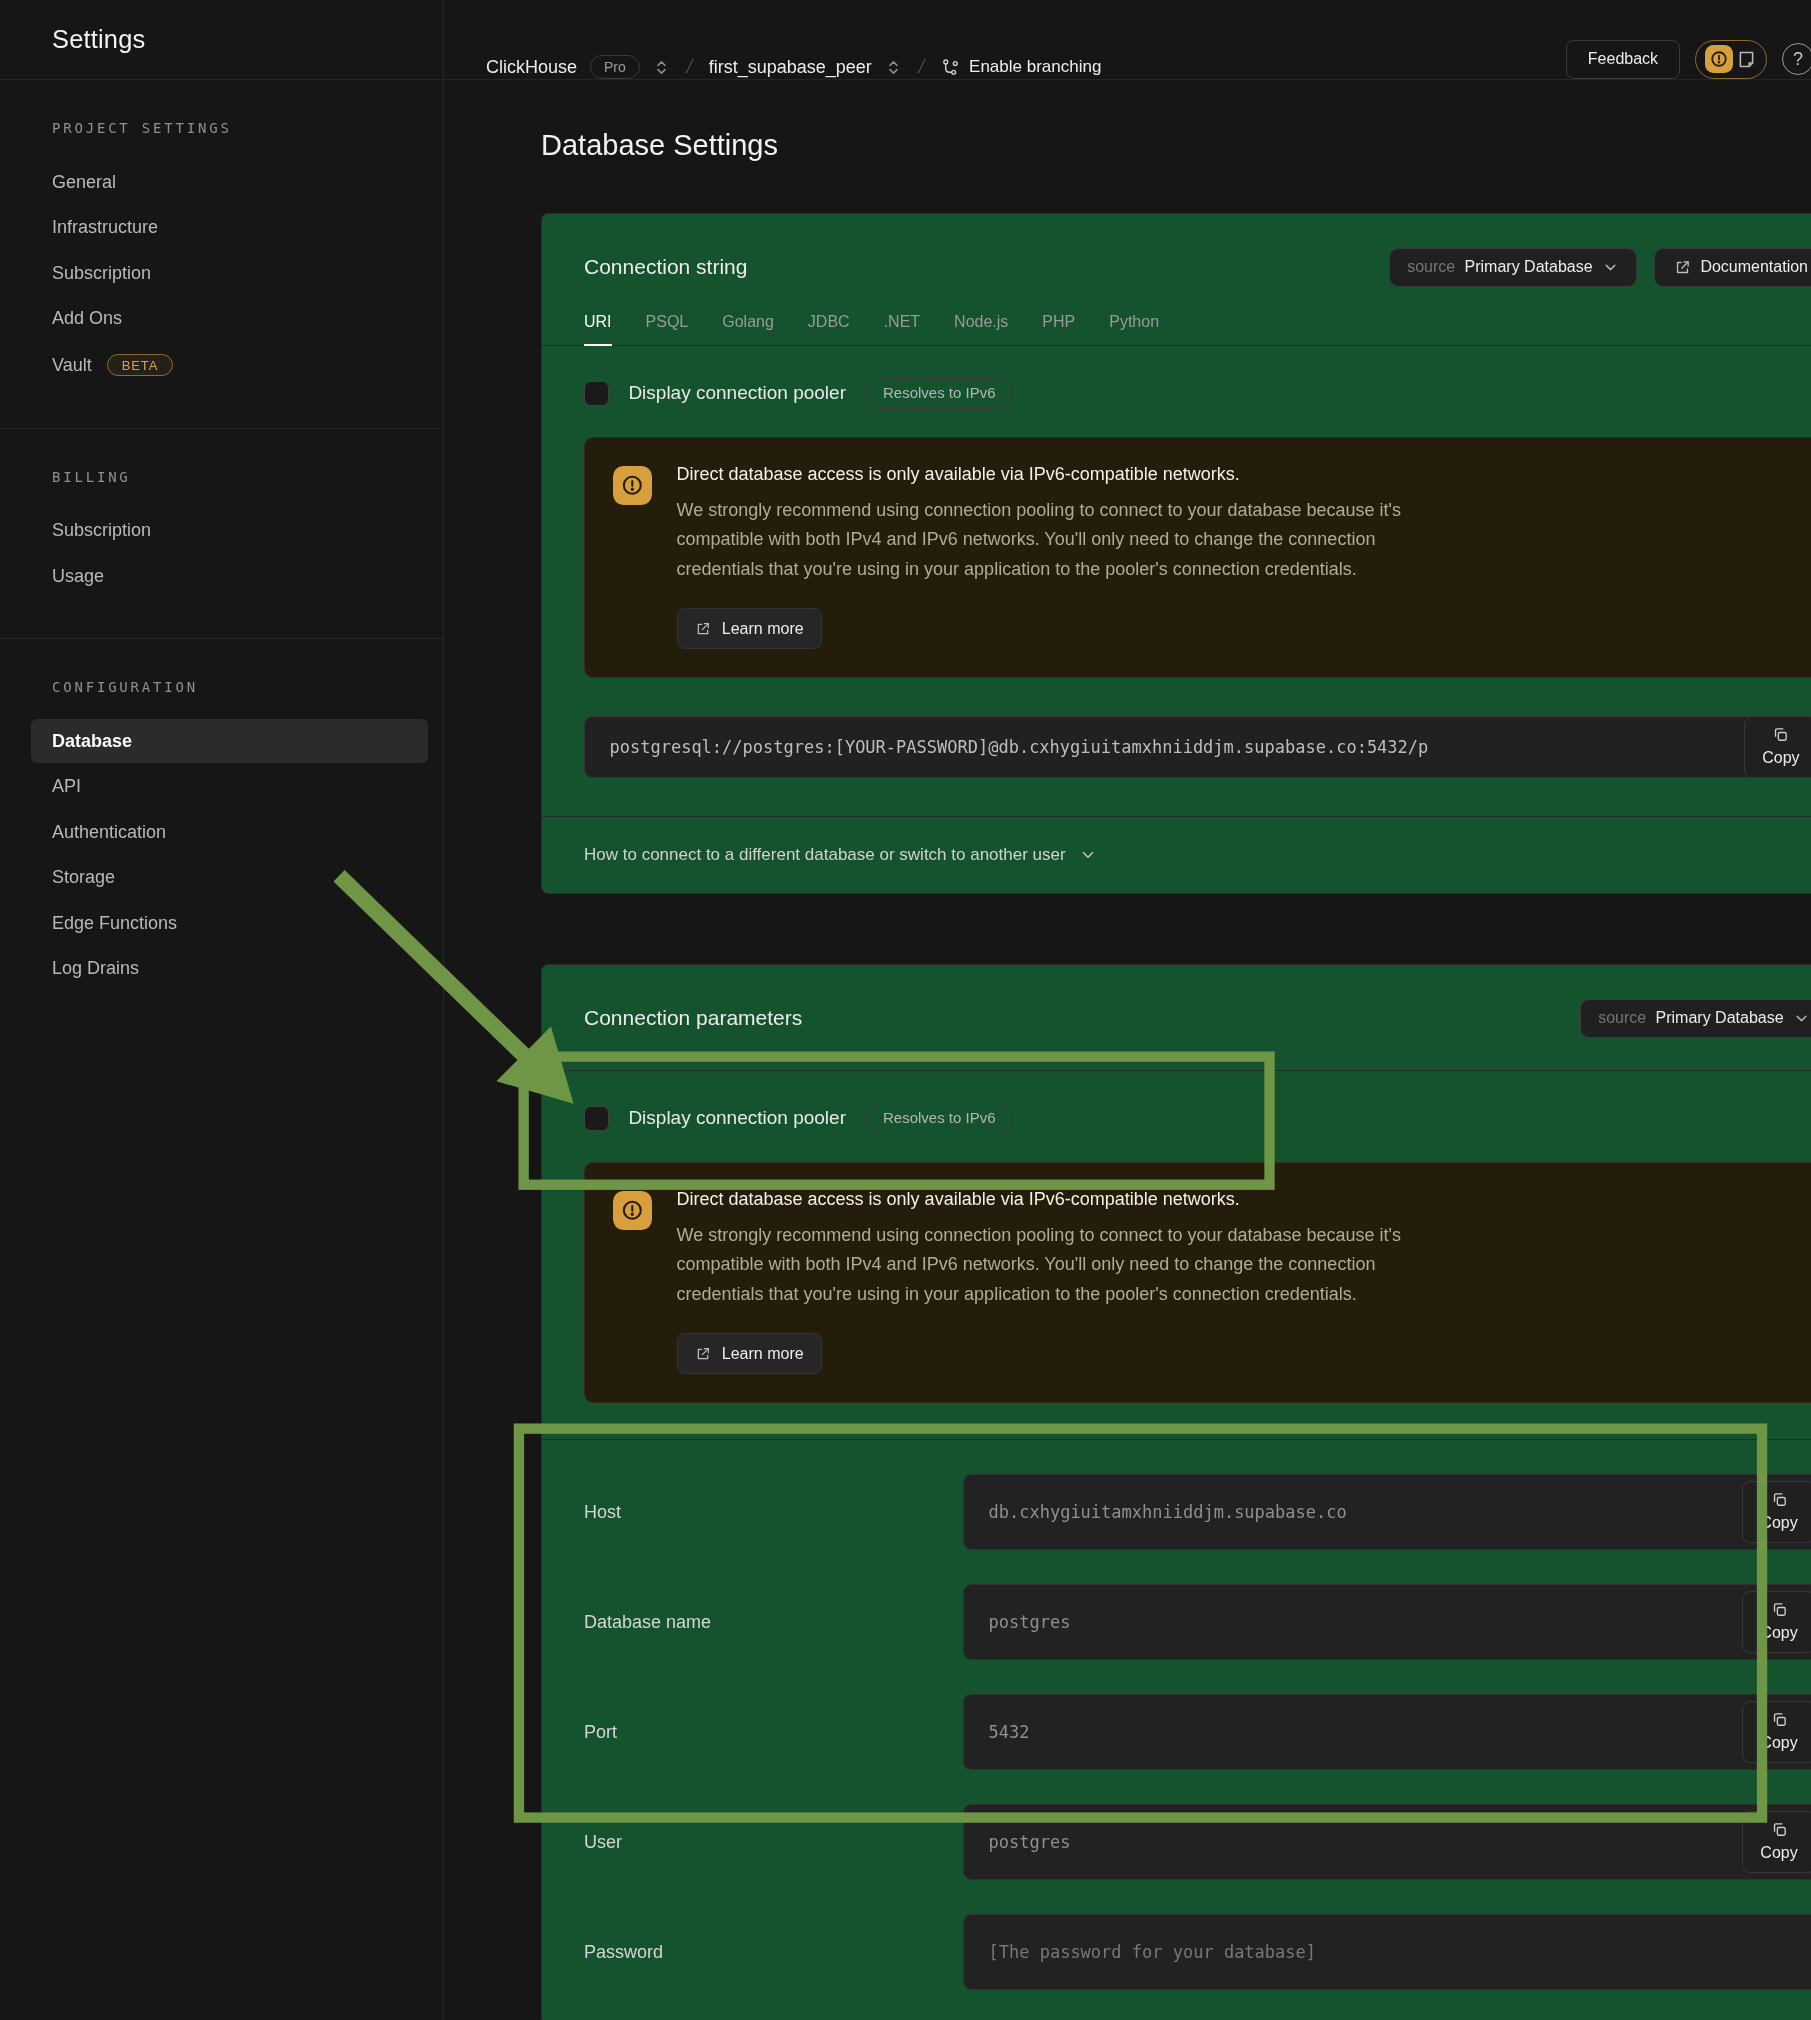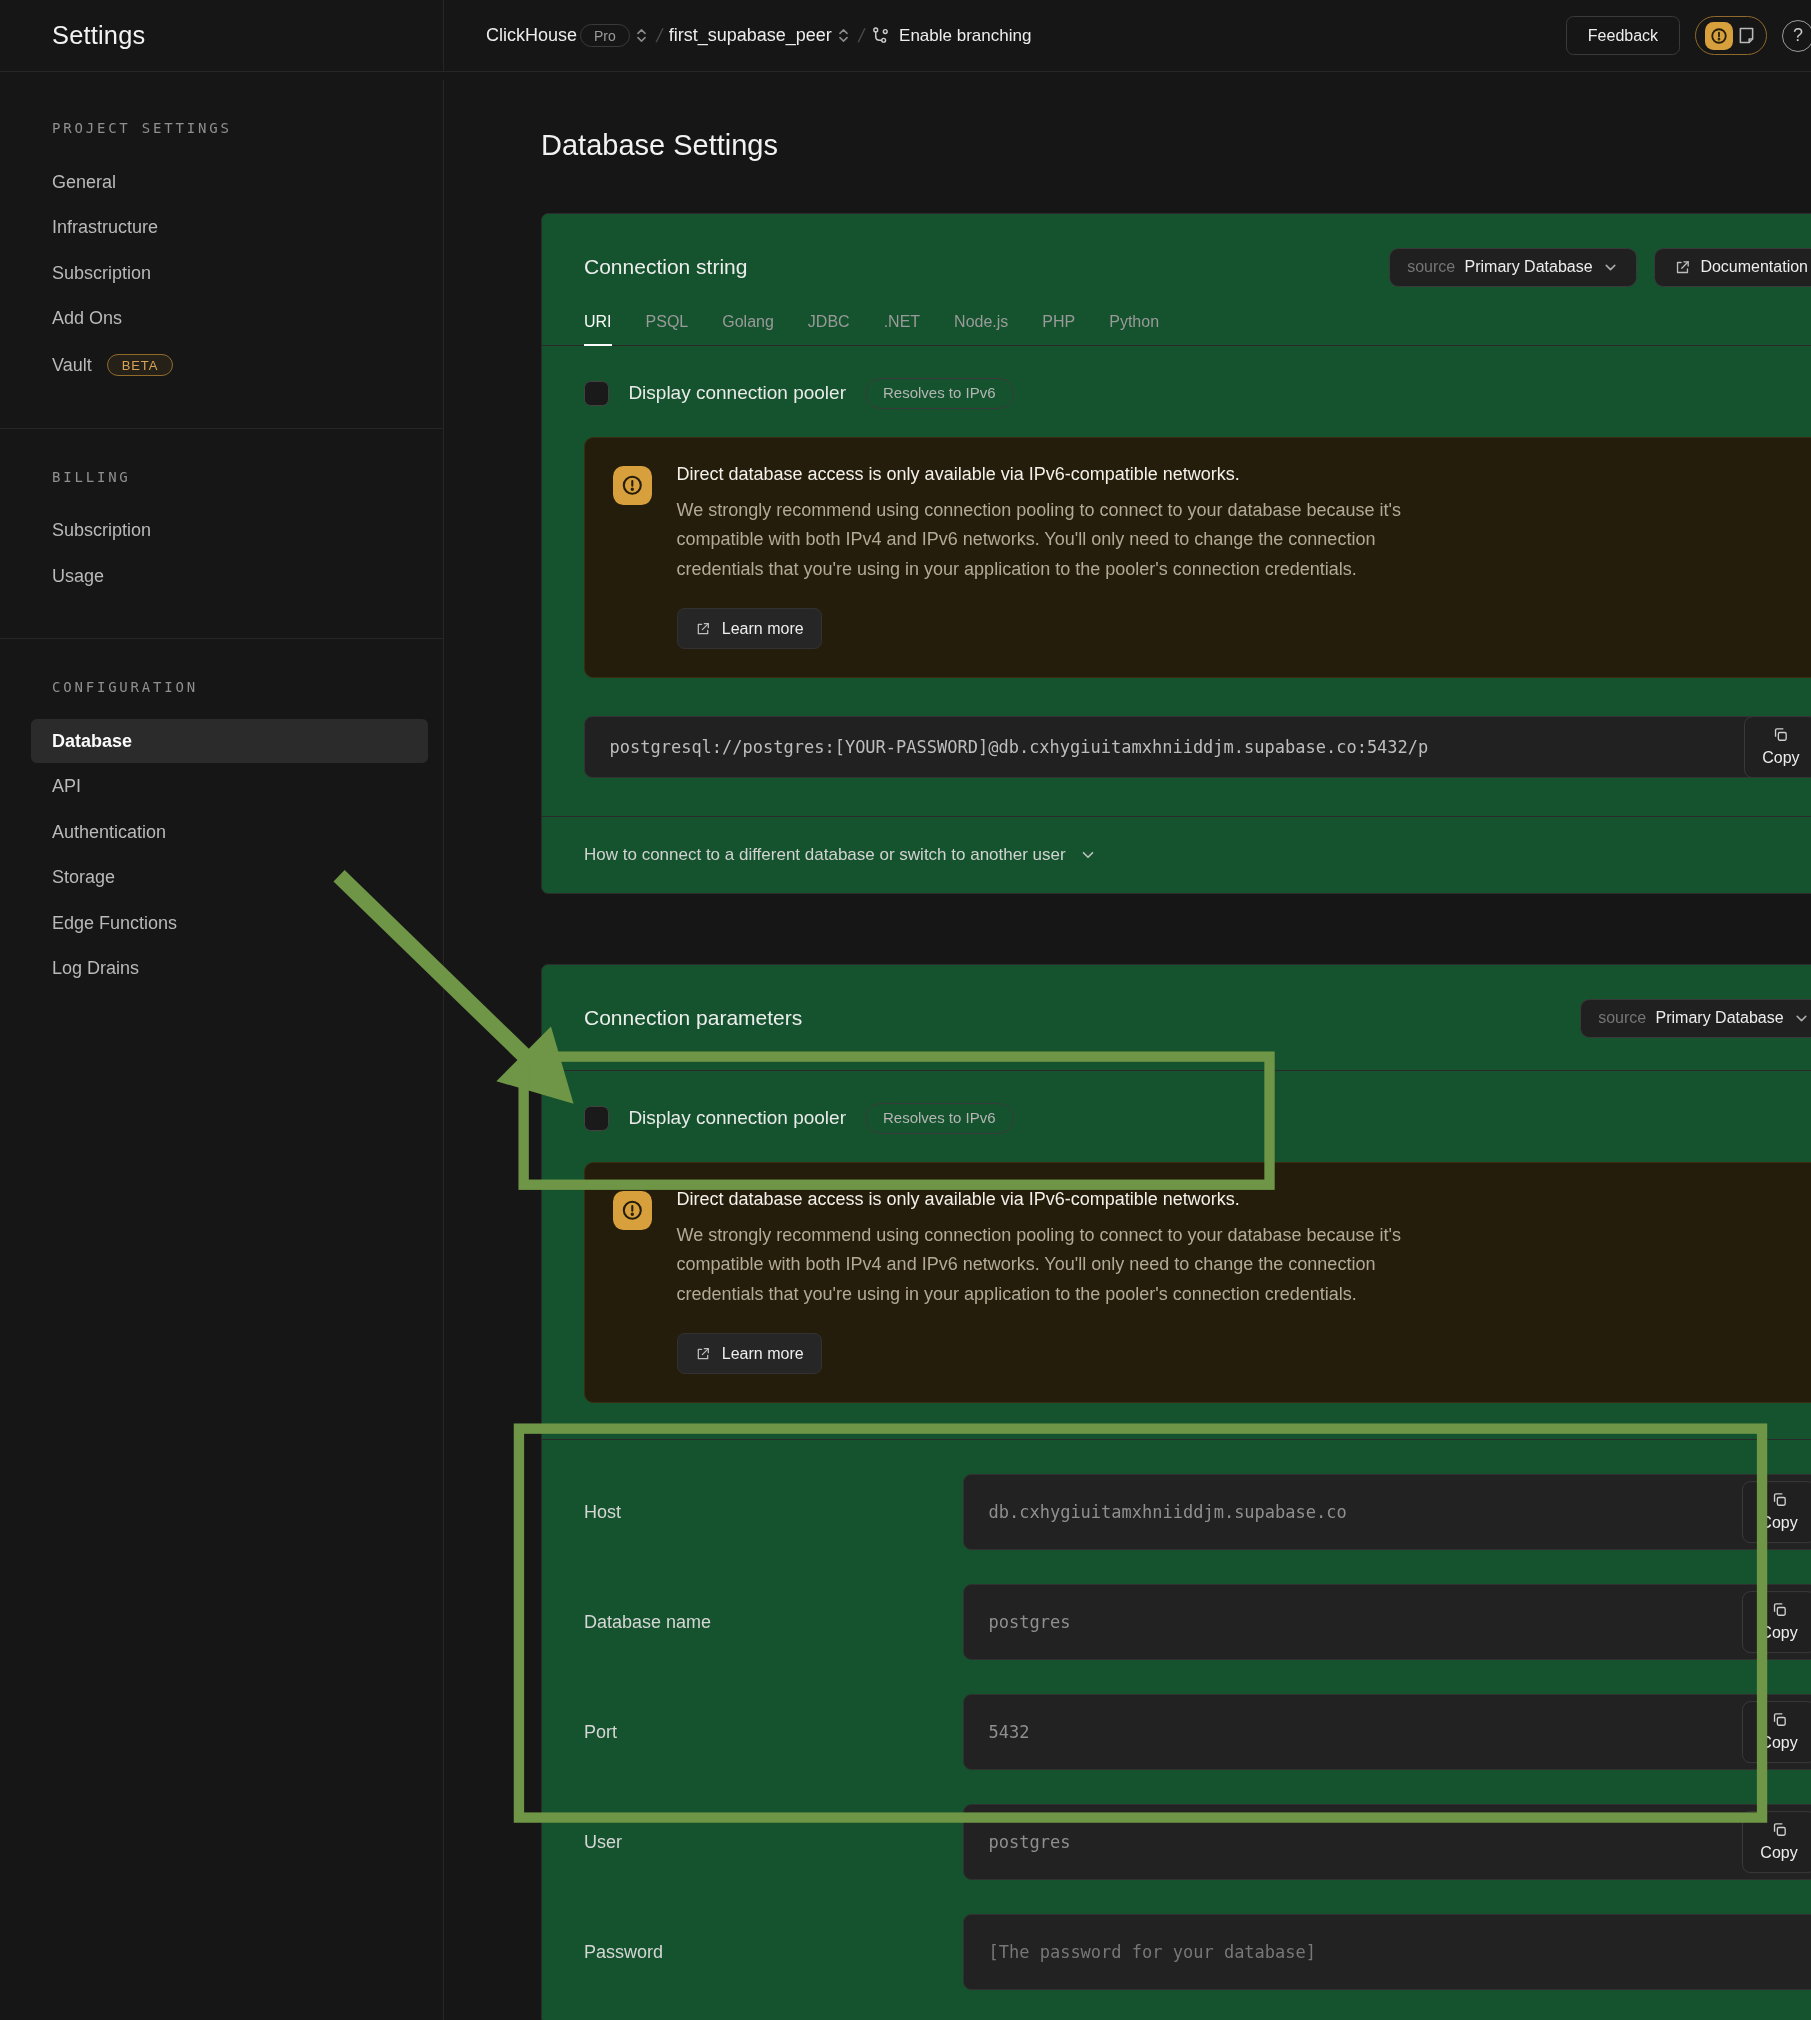--- a/index.html
+++ b/index.html
@@ -6,30 +6,30 @@
   html,body { width:1812px; height:2021px; overflow:hidden; }
   body {
     background:#161616;
     font-family:"Liberation Sans", sans-serif;
     color:#e6e6e6;
     position:relative;
   }
 
   
   .header {
-    position:absolute; top:0; left:0; right:0; height:72px;
+    position:absolute; top:0; left:0; right:0; height:80px;
     border-bottom:0.9px solid #262626;
-    display:flex; align-items:center;
+    display:flex; align-items:flex-end;
   }
   .header-left {
     width:444px; height:100%; border-right:0.9px solid #262626;
     display:flex; align-items:center; padding-left:52px; flex:0 0 444px;
   }
   .header-title { font-size:25.4px; font-weight:500; color:#f2f2f2; letter-spacing:0.2px; }
-  .breadcrumb { display:flex; align-items:center; gap:3px; padding-left:42px; flex:1 1 auto; min-width:0; }
+  .breadcrumb { display:flex; align-items:center; gap:13px; padding-left:42px; flex:1 1 auto; min-width:0; }
   .crumb-org { font-size:18px; color:#ededed; }
   .plan-badge {
     border:0.9px solid #3a3a3a; border-radius:9415px; color:#9a9a9a;
     font-size:14px; padding:3.8px 13px; line-height:1;
   }
   .crumb-sep { color:#4a4a4a; font-size:19px; transform:skewX(-12deg); padding:0 3.8px; }
   .crumb-project { font-size:18px; color:#ededed; }
   .branch-crumb { display:flex; align-items:center; gap:9.4px; color:#ededed; font-size:17px; }
   .icon { display:inline-flex; align-items:center; justify-content:center; }
   .header-right { display:flex; align-items:center; gap:15px; padding-right:9.4px; }

